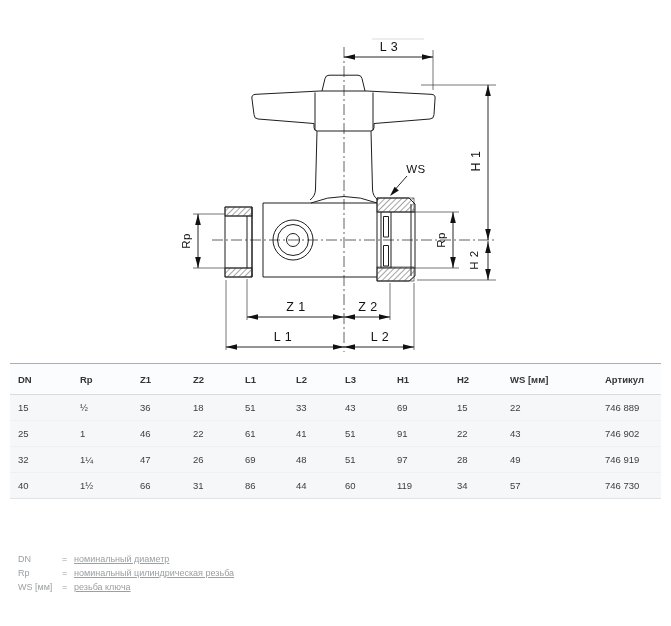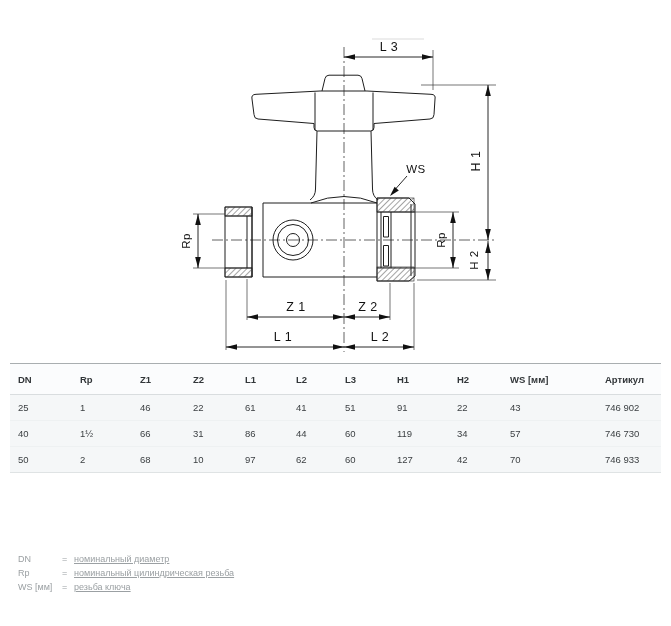--- a/index.html
+++ b/index.html
@@ -179,64 +179,77 @@
           <th>L2</th>
           <th>L3</th>
           <th>H1</th>
           <th>H2</th>
           <th>WS [мм]</th>
           <th class="num-right">Артикул</th>
         </tr>
       </thead>
       <tbody>
 
+          <tr>
+            <td>15</td>
+            <td>½</td>
+            <td>36</td>
+            <td>18</td>
+            <td>51</td>
+            <td>33</td>
+            <td>43</td>
+            <td>69</td>
+            <td>15</td>
+            <td>22</td>
+            <td class="num-right">746 889</td>
+          </tr>
 
 
           <tr>
             <td>25</td>
             <td>1</td>
             <td>46</td>
             <td>22</td>
             <td>61</td>
             <td>41</td>
             <td>51</td>
             <td>91</td>
             <td>22</td>
             <td>43</td>
             <td class="num-right">746 902</td>
           </tr>
 
+          <tr>
+            <td>32</td>
+            <td>1¼</td>
+            <td>47</td>
+            <td>26</td>
+            <td>69</td>
+            <td>48</td>
+            <td>51</td>
+            <td>97</td>
+            <td>28</td>
+            <td>49</td>
+            <td class="num-right">746 919</td>
+          </tr>
 
           <tr>
             <td>40</td>
             <td>1½</td>
             <td>66</td>
             <td>31</td>
             <td>86</td>
             <td>44</td>
             <td>60</td>
             <td>119</td>
             <td>34</td>
             <td>57</td>
             <td class="num-right">746 730</td>
           </tr>
 
-          <tr>
-            <td>50</td>
-            <td>2</td>
-            <td>68</td>
-            <td>10</td>
-            <td>97</td>
-            <td>62</td>
-            <td>60</td>
-            <td>127</td>
-            <td>42</td>
-            <td>70</td>
-            <td class="num-right">746 933</td>
-          </tr>
         </tbody>
     </table>
   </div>
 
   <div class="legend">
 
       <div class="legend-row">
         <span class="legend-term">DN</span>
         <span class="legend-eq">=</span>
         <span class="legend-def">номинальный диаметр</span>

